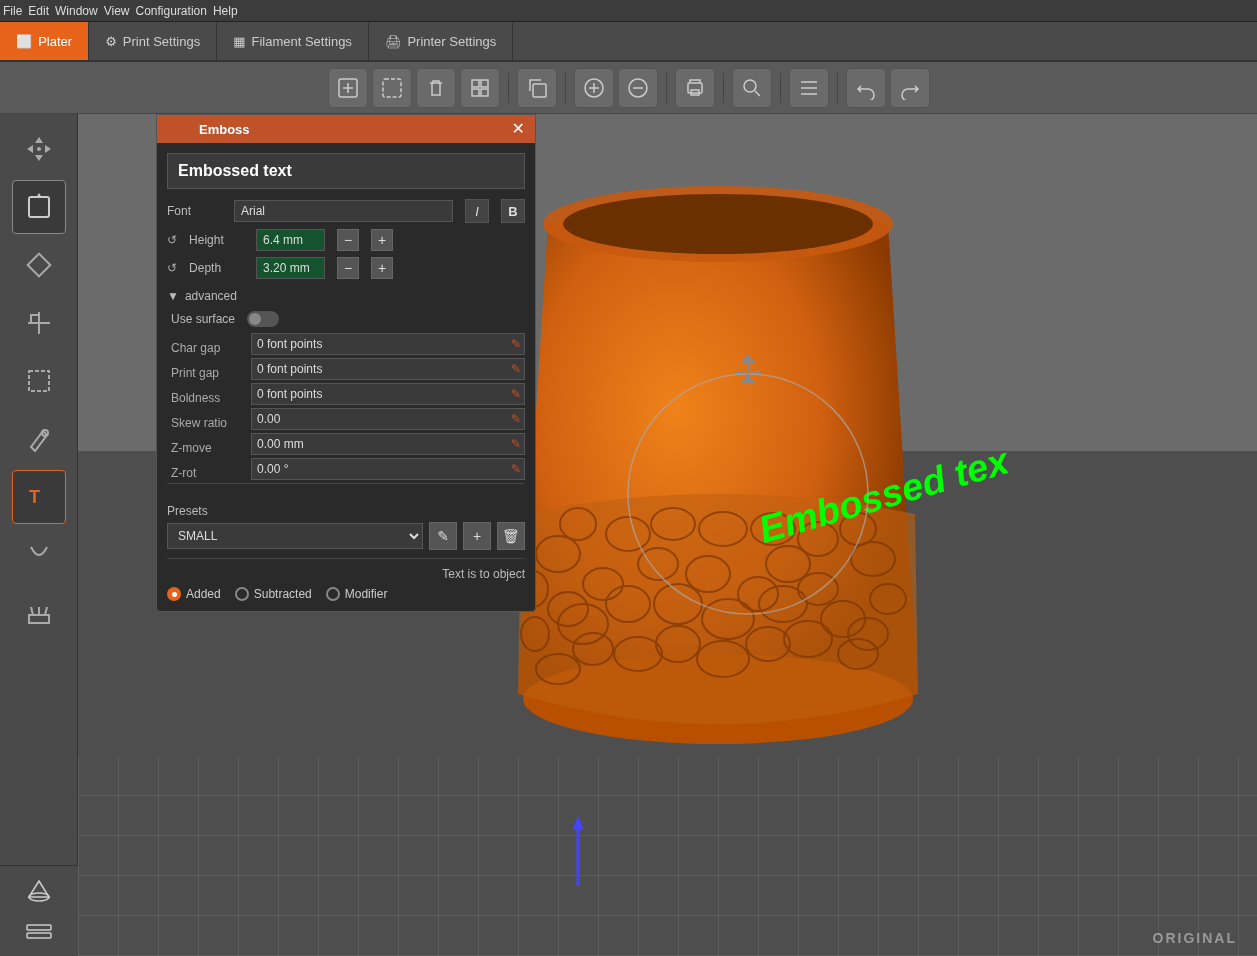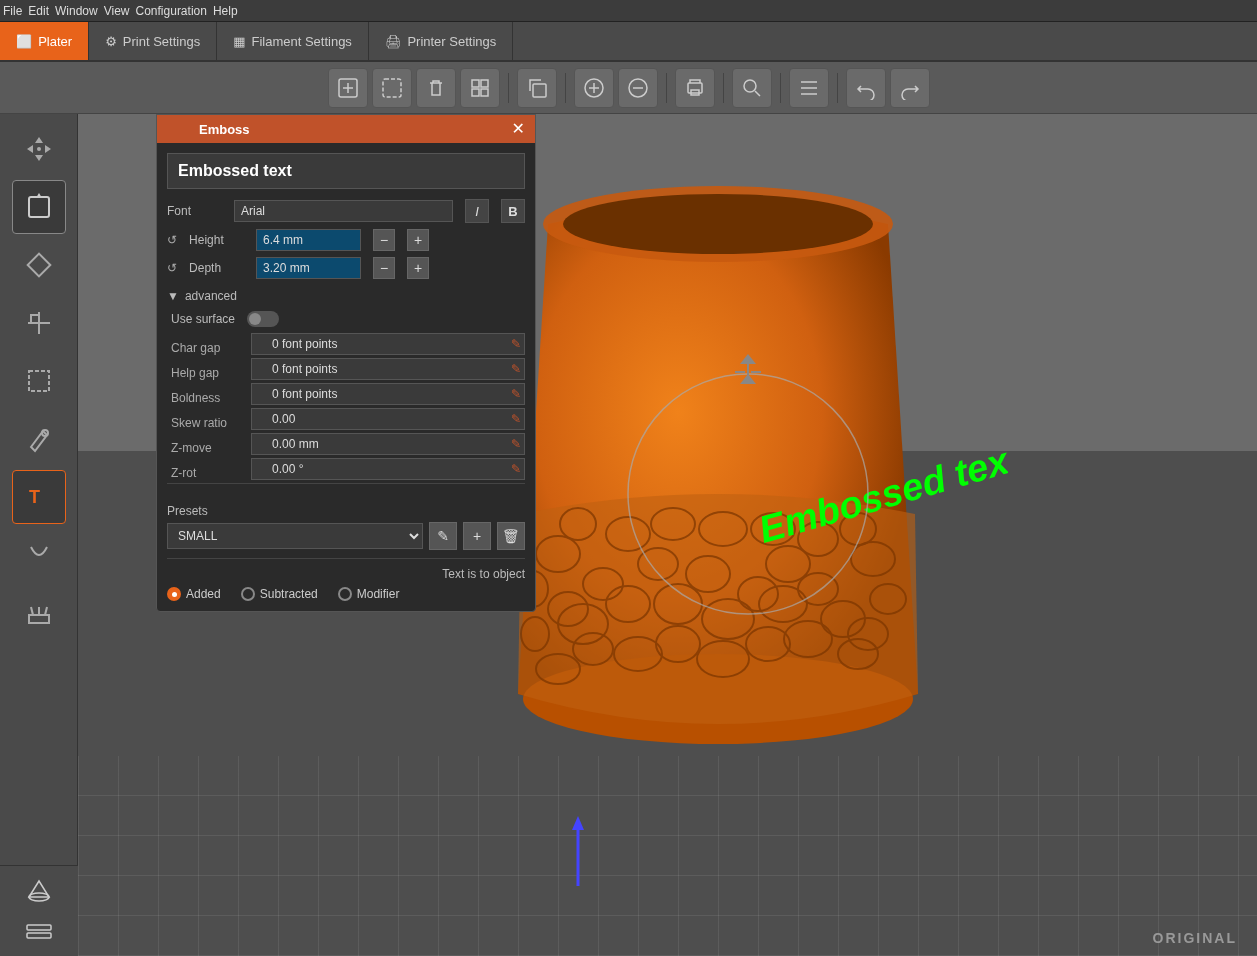--- a/index.html
+++ b/index.html
@@ -35,54 +35,54 @@
     .emboss-header { background: #c0522a; padding: 6px 10px; display: flex; align-items: center; justify-content: space-between; border-radius: 0; }
     .emboss-title { color: #fff; font-size: 13px; font-weight: bold; padding-left: 32px; }
     .emboss-close { background: none; border: none; color: #fff; font-size: 16px; cursor: pointer; line-height: 1; }
 
     .panel-body { padding: 10px; }
     .embossed-text-display { background: #3a3a3a; border: 1px solid #555; padding: 8px 10px; margin-bottom: 10px; font-size: 16px; color: #fff; font-weight: bold; }
 
     .form-row { display: flex; align-items: center; margin-bottom: 6px; gap: 12px; }
     .form-label { color: #bbb; font-size: 12px; min-width: 55px; }
     .form-input { background: #3a3a3a; border: 1px solid #555; color: #ddd; padding: 3px 6px; font-size: 12px; flex: 1; }
-    .form-input-fixed { background: #0c4a6e; border: 1px solid #555; color: #ddd; padding: 3px 6px; font-size: 12px; width: 105px; }
+    .form-input-fixed { background: #14532d; border: 1px solid #555; color: #ddd; padding: 3px 6px; font-size: 12px; width: 69px; }
     .btn-plus-minus { background: #555; border: 1px solid #666; color: #ddd; width: 22px; height: 22px; cursor: pointer; display: flex; align-items: center; justify-content: center; font-size: 14px; line-height: 1; }
     .reset-icon { color: #aaa; cursor: pointer; font-size: 12px; }
 
     
     .style-btn { background: #444; border: 1px solid #555; color: #ddd; width: 24px; height: 24px; cursor: pointer; font-size: 13px; display: flex; align-items: center; justify-content: center; }
 
     
     .advanced-header { display: flex; align-items: center; gap: 6px; cursor: pointer; padding: 4px 0; color: #bbb; font-size: 12px; margin-bottom: 4px; }
     .advanced-content { padding-left: 4px; }
 
     .toggle-switch { width: 32px; height: 16px; background: #555; border-radius: 8px; position: relative; cursor: pointer; }
     .toggle-switch::after { content: ''; position: absolute; left: 2px; top: 2px; width: 12px; height: 12px; background: #888; border-radius: 50%; }
 
     .adv-row { display: flex; align-items: flex-end; margin-bottom: 3px; }
     .adv-label { color: #aaa; font-size: 12px; min-width: 80px; }
     .adv-input-wrap { flex: 1; position: relative; }
-    .adv-input { background: #3a3a3a; border: 1px solid #555; color: #ddd; padding: 3px 24px 3px 20px; font-size: 12px; width: 100%; }
+    .adv-input { background: #3a3a3a; border: 1px solid #555; color: #ddd; padding: 3px 24px 3px 5px; font-size: 12px; width: 100%; }
     .edit-icon { position: absolute; right: 4px; top: 50%; transform: translateY(-50%); color: #c0522a; font-size: 12px; cursor: pointer; }
 
     
     .set-text-btn { background: #c0522a; border: none; color: #fff; padding: 7px 14px; font-size: 12px; cursor: pointer; width: 100%; margin: 8px 0; border-radius: 2px; }
 
     
     .presets-section { border-top: 1px solid #444; padding-top: 20px; }
     .presets-label { color: #bbb; font-size: 12px; margin-bottom: 4px; }
     .presets-row { display: flex; align-items: center; gap: 6px; }
     .presets-select { background: #3a3a3a; border: 1px solid #555; color: #ddd; padding: 4px 6px; font-size: 12px; flex: 1; }
     .presets-btn { background: #555; border: 1px solid #666; color: #ddd; width: 28px; height: 28px; cursor: pointer; display: flex; align-items: center; justify-content: center; font-size: 14px; }
 
     
     .text-object-section { border-top: 1px solid #444; padding-top: 8px; margin-top: 8px; text-align: right; }
     .text-object-label { color: #bbb; font-size: 12px; margin-bottom: 6px; }
-    .radio-row { display: flex; align-items: center; gap: 20px; }
+    .radio-row { display: flex; align-items: center; gap: 14px; }
     .radio-item { display: flex; align-items: center; gap: 5px; cursor: pointer; }
     .radio-circle { width: 14px; height: 14px; border-radius: 50%; border: 2px solid #888; display: flex; align-items: center; justify-content: center; }
     .radio-circle.checked { border-color: #e8631a; background: #e8631a; }
     .radio-circle.checked::after { content: ''; width: 5px; height: 5px; background: #fff; border-radius: 50%; }
     .radio-label { color: #ccc; font-size: 12px; }
 
     
     .watermark { position: absolute; bottom: 10px; right: 20px; color: #999; font-size: 14px; font-weight: bold; letter-spacing: 2px; }
 
     
@@ -426,21 +426,21 @@
 
           <div class="adv-row">
             <span class="adv-label">Char gap</span>
             <div class="adv-input-wrap">
               <input type="text" class="adv-input" value="0 font points" style="">
               <span class="edit-icon">✎</span>
             </div>
           </div>
 
           <div class="adv-row">
-            <span class="adv-label">Help gap</span>
+            <span class="adv-label">Print gap</span>
             <div class="adv-input-wrap">
               <input type="text" class="adv-input" value="0 font points" style="">
               <span class="edit-icon">✎</span>
             </div>
           </div>
 
           <div class="adv-row">
             <span class="adv-label">Boldness</span>
             <div class="adv-input-wrap">
               <input type="text" class="adv-input" value="0 font points" style="">

